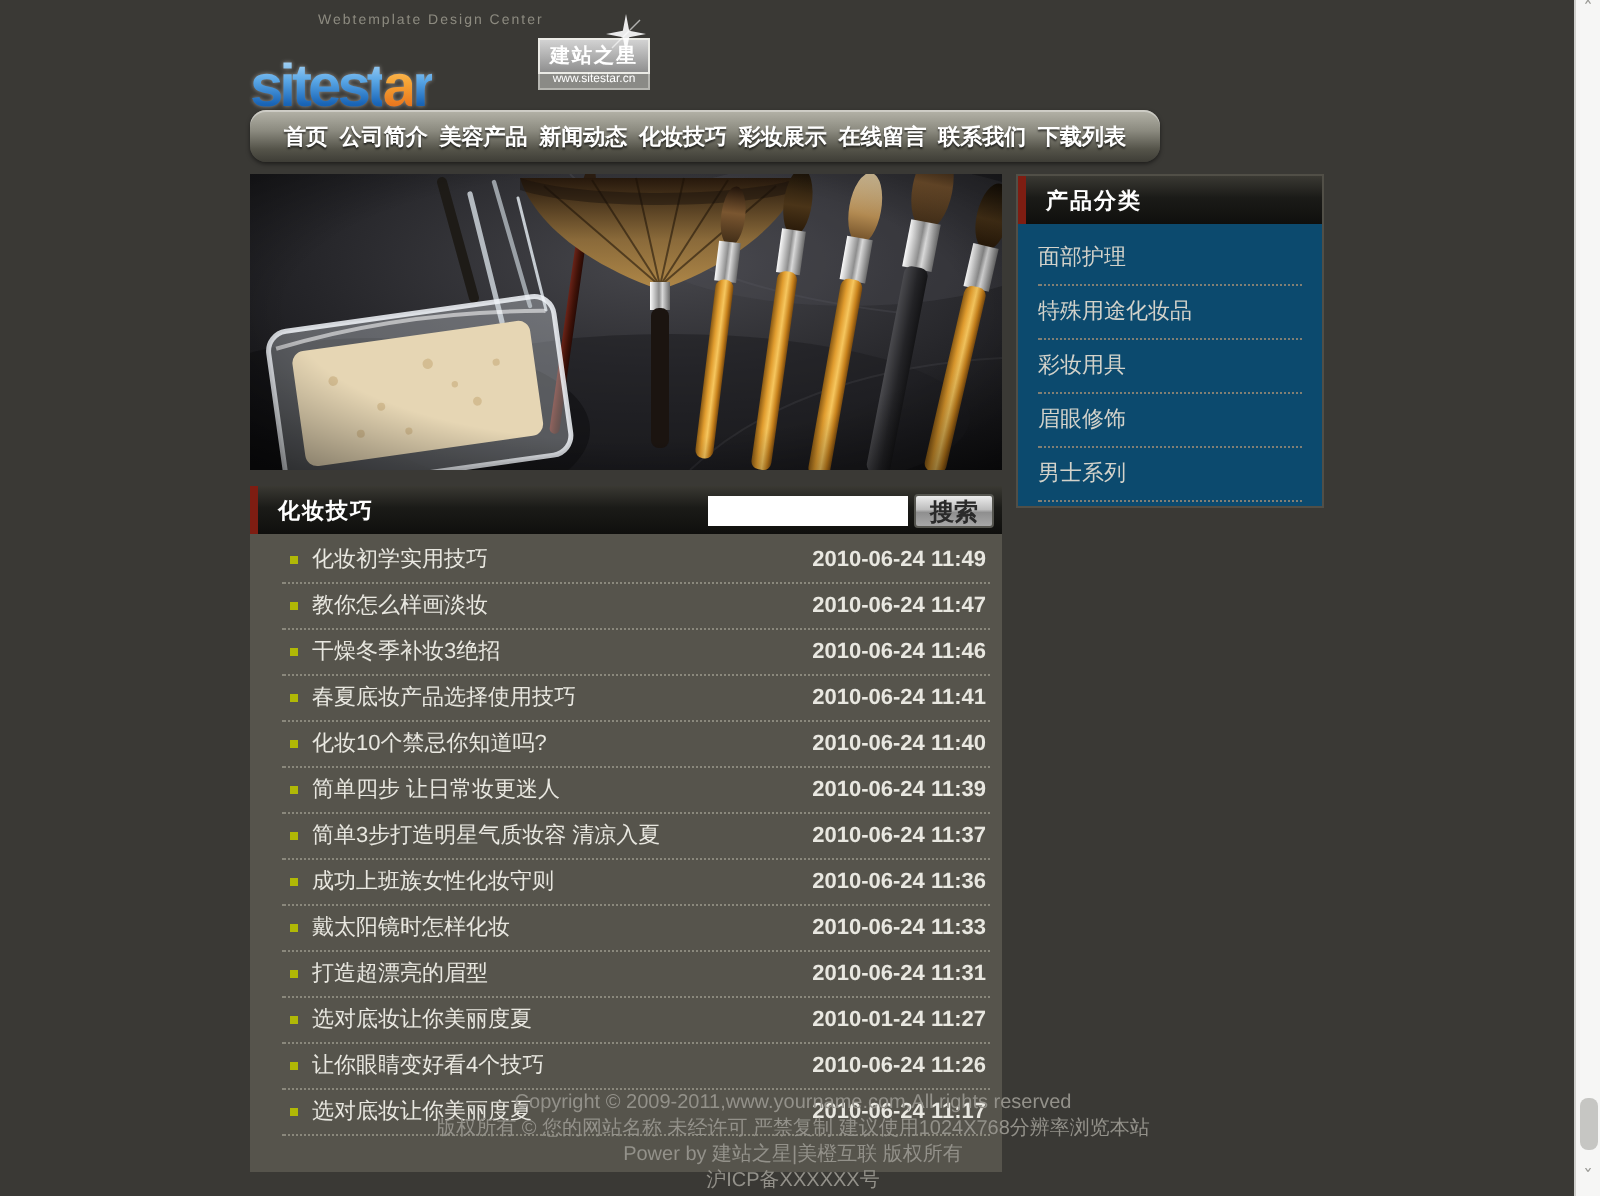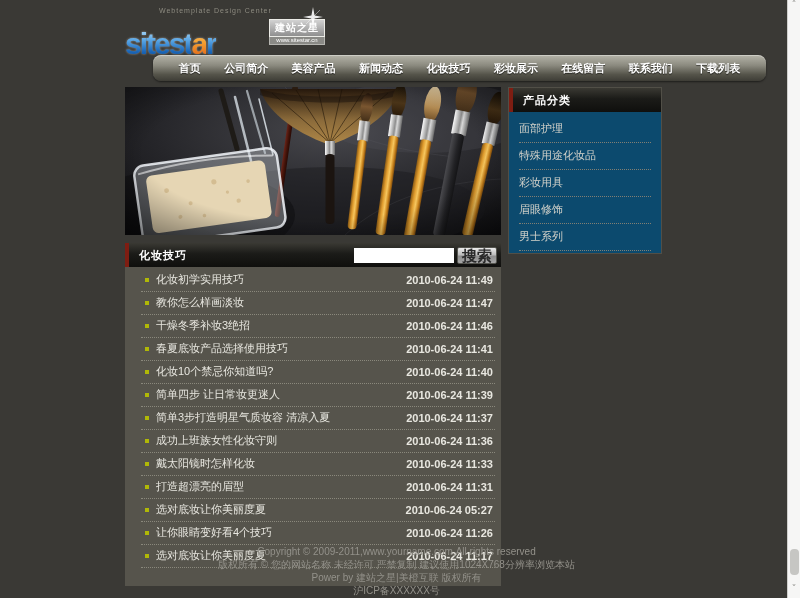--- a/index.html
+++ b/index.html
@@ -21,24 +21,24 @@
     .brand .org{background:linear-gradient(180deg,#ffd27a 0%,#f5a233 45%,#e05a10 100%);
                 -webkit-background-clip:text;-webkit-text-fill-color:transparent;}
   }
   .badge{position:absolute;left:132px;top:14px;width:56px;margin-left:12px;}
   .badge-cn{display:block;background:linear-gradient(180deg,#d2d2d2,#8f8f8f);border:1px solid #ebebe6;
             color:#fff;font-size:10px;font-weight:bold;text-align:center;padding:1px 0;letter-spacing:1px;}
   .badge-url{display:block;background:#8a8a86;border:1px solid #b5b5b0;border-top:none;color:#fff;
              font-size:6px;text-align:center;padding:0 0 1px;}
   .sparkle{position:absolute;left:178px;top:2px;width:20px;height:20px;}
   
-  .navbar{position:absolute;left:125px;top:55px;width:613px;height:26px;border-radius:8px;
+  .navbar{position:absolute;left:125px;top:55px;width:455px;height:26px;border-radius:8px;
           background:linear-gradient(180deg,#b5b4a9 0%,#8b8a7f 40%,#55544a 75%,#3e3d36 100%);
           box-shadow:inset 0 1px 0 rgba(255,255,255,.35), 0 1px 2px rgba(0,0,0,.5);
-          display:flex;align-items:center;justify-content:space-around;padding:0 14px;box-sizing:border-box;margin-left:28px;}
+          display:flex;align-items:center;justify-content:space-around;padding:0 14px;box-sizing:border-box;}
   .nav-item{color:#ffffff;font-size:11px;font-weight:bold;text-decoration:none;cursor:pointer;
             text-shadow:0 1px 1px rgba(0,0,0,.65);white-space:nowrap;}
   
   .hero{position:absolute;left:125px;top:87px;width:376px;height:148px;overflow:hidden;background:#151517;}
   
   .panel-head{height:24px;background:linear-gradient(180deg,#3a3933 0%,#1b1b18 45%,#0f0f0d 100%);
               border-left:4px solid #7e1d12;display:flex;align-items:center;position:relative;}
   .panel-head .head-title{color:#ffffff;font-size:11px;font-weight:bold;padding-left:10px;letter-spacing:1px;}
   
   .sidebar{position:absolute;left:508px;top:87px;width:154px;background:#0c4a6e;
@@ -46,21 +46,21 @@
   .side-list{padding:4px 10px 2px;}
   .side-item{display:block;color:#d3d2ca;font-size:11px;padding:5px 0 6px;cursor:pointer;
              border-bottom:1px dotted #817f74;}
   
   .news{position:absolute;left:125px;top:243px;width:376px;background:#56544c;padding-bottom:18px;}
   .search-wrap{position:absolute;right:4px;top:4px;display:flex;align-items:center;gap:3px;}
   .search-input{width:100px;height:15px;border:1px solid #ffffff;background:#ffffff;font-size:10px;
                 padding:0 3px;box-sizing:border-box;}
   .search-btn{width:40px;height:17px;border:1px solid #55554f;border-radius:2px;cursor:pointer;
               background:linear-gradient(180deg,#ececec 0%,#bdbdbd 45%,#8f8f8f 55%,#a8a8a8 100%);
-              font-size:15px;font-weight:bold;color:#2a2a2a;line-height:1;padding:0;
+              font-size:12px;font-weight:bold;color:#2a2a2a;line-height:1;padding:0;
               font-family:"Liberation Sans",sans-serif;}
   .news-list{padding:2px 6px 0;margin-left:10px;}
   .row{display:flex;align-items:center;padding:3px 2px 4px;border-bottom:1px dotted #8a887c;cursor:pointer;}
   .bullet{width:4px;height:4px;background:#b0b806;margin:0 7px 0 2px;flex:none;}
   .row .title{flex:1;color:#e8e7e0;font-size:11px;white-space:nowrap;overflow:hidden;}
   .row .date{color:#e8e7e0;font-size:11px;font-weight:bold;white-space:nowrap;margin-left:8px;}
   
   .footer{position:absolute;left:125px;top:545px;width:543px;text-align:center;color:#93918a;
           font-size:10px;line-height:13px;}
   .footer div{white-space:nowrap;}
@@ -310,21 +310,21 @@
           <span class="date">2010-06-24 11:33</span>
         </div>
       <div class="row">
           <span class="bullet"></span>
           <span class="title">打造超漂亮的眉型</span>
           <span class="date">2010-06-24 11:31</span>
         </div>
       <div class="row">
           <span class="bullet"></span>
           <span class="title">选对底妆让你美丽度夏</span>
-          <span class="date">2010-06-24 05:27</span>
+          <span class="date">2010-01-24 11:27</span>
         </div>
       <div class="row">
           <span class="bullet"></span>
           <span class="title">让你眼睛变好看4个技巧</span>
           <span class="date">2010-06-24 11:26</span>
         </div>
       <div class="row">
           <span class="bullet"></span>
           <span class="title">选对底妆让你美丽度夏</span>
           <span class="date">2010-06-24 11:17</span>

